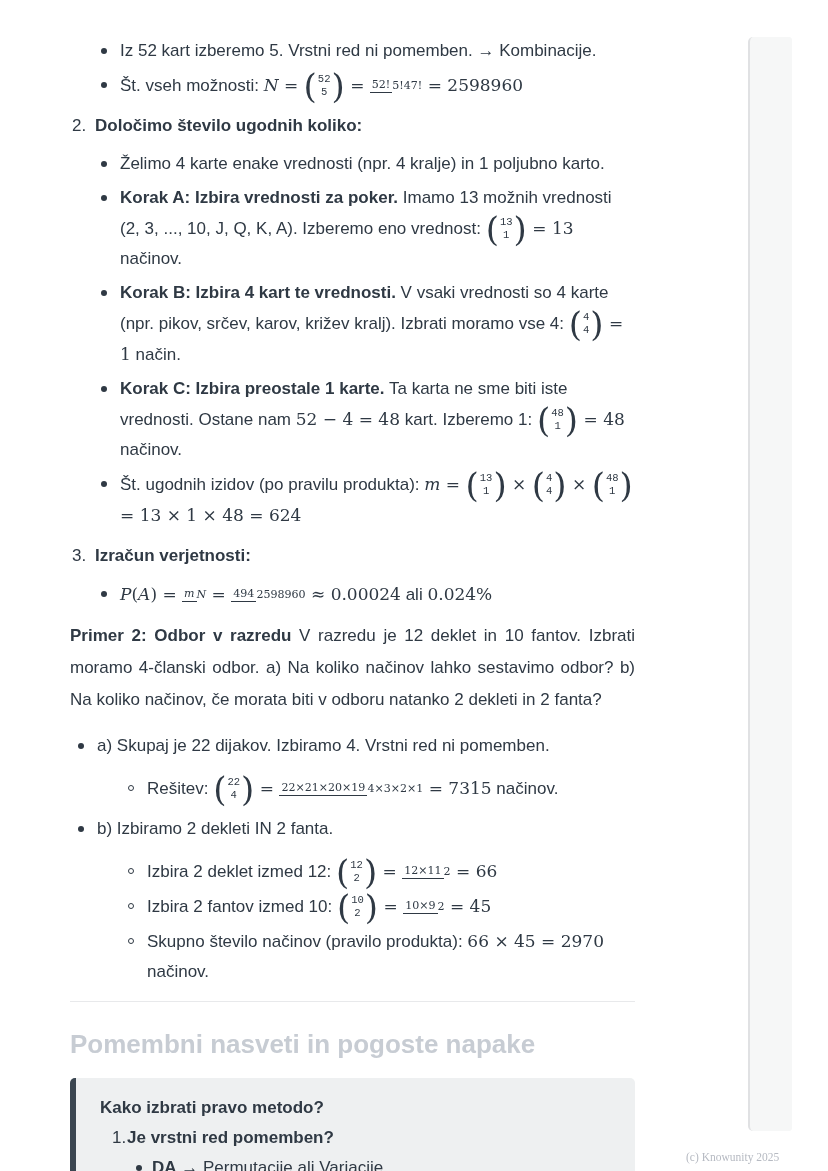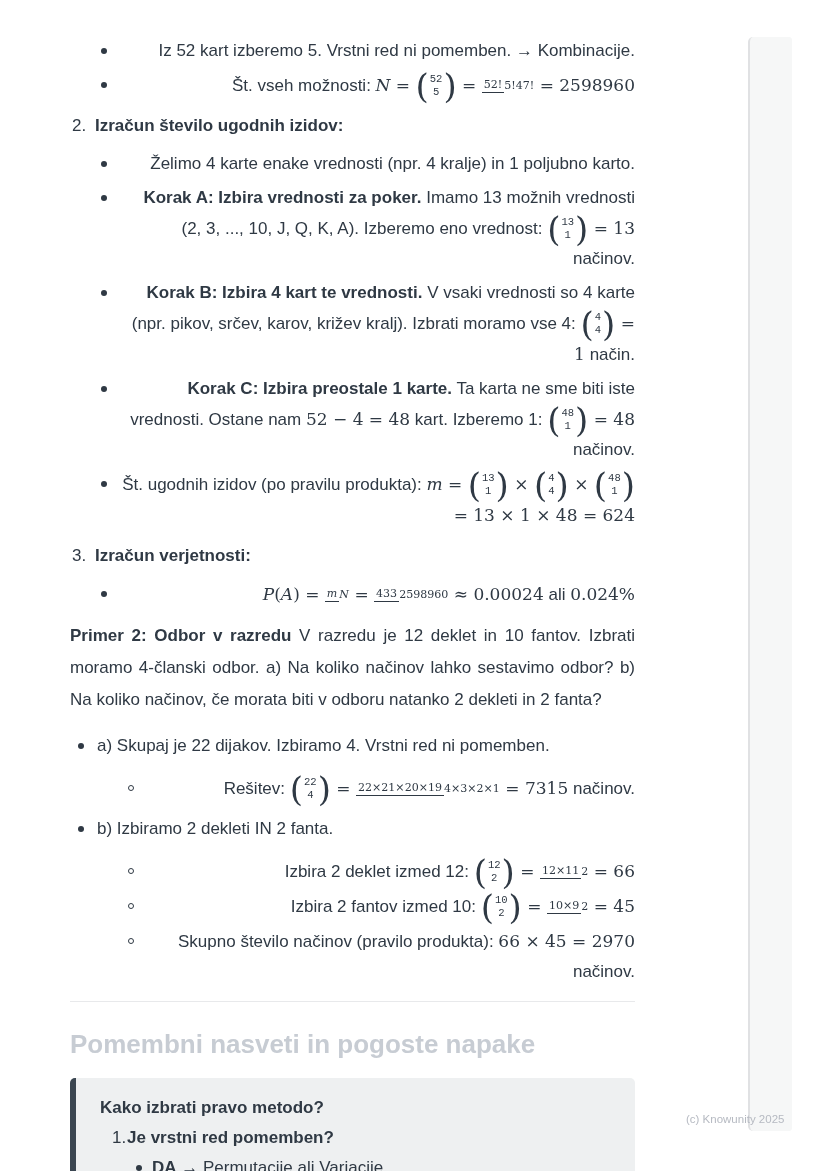--- a/index.html
+++ b/index.html
@@ -20,21 +20,21 @@
   .binom .p{font-size:2em;line-height:26px;font-weight:400;}
   .binom .stack{display:inline-flex;flex-direction:column;align-items:center;font-size:0.62em;line-height:1.15;padding:0 1px;font-family:Liberation Mono, monospace;}
   .frac{display:inline-flex;flex-direction:row;align-items:center;vertical-align:middle;font-size:0.65em;line-height:1.25;position:relative;top:-1px;}
   .frac .top{border-bottom:1px solid currentColor;padding:0 2px;}
   .frac.it{font-style:italic;}
   
   .li{position:relative;margin-bottom:4px;}
   .li .mark{position:absolute;top:12px;width:6px;height:6px;border-radius:50%;background:currentColor;}
   .li .mark.circle{width:4px;height:4px;background:transparent;border:1.5px solid currentColor;}
   .blocks .li.l1{padding-left:27px;}  .blocks .li.l1>.mark{left:8px;}
-  .blocks .li.l2{padding-left:50px;text-align:right;}  .blocks .li.l2>.mark{left:31px;}
+  .blocks .li.l2{padding-left:50px;}  .blocks .li.l2>.mark{left:31px;}
   .list{margin:0 0 10px 0;}
   .sublist{margin-top:12px;}
   .num{position:relative;padding-left:25px;margin-bottom:8px;}
   .num>.n{position:absolute;left:2px;}
   .blocks>.para{margin:2px 0 15px 0;line-height:32px;}
   .para.justify{text-align:justify;}
   .divider{border:none;border-top:1px solid var(--divider);margin:14px 0 0 0;}
   .section-heading{font-size:26px;line-height:36px;font-weight:700;color:var(--heading-muted);margin:24px 0 0 0;}
   
   .callout{margin-top:16px;background:var(--callout-bg);border-left:6px solid var(--callout-border);
@@ -44,21 +44,21 @@
   .callout .num>.n{left:12px;}
   .callout .li{margin-bottom:2px;}
   .callout .li .mark{top:11px;}
   .callout .li.l1{padding-left:52px;} .callout .li.l1>.mark{left:36px;}
   .callout .li.l2{padding-left:78px;}
   .callout .list{margin:0;}
   b,strong{font-weight:700;}
   
   .next-page{position:absolute;left:748px;top:37px;width:42px;height:1094px;background:var(--next-bg);
              border-left:2px solid var(--next-edge);border-radius:5px 3px 3px 5px;}
-  .watermark{position:absolute;left:686px;top:1111px;font-size:11.5px;line-height:16px;color:var(--watermark);z-index:3;}
+  .watermark{position:absolute;left:686px;top:1149px;font-size:11.5px;line-height:16px;color:var(--watermark);z-index:3;font-family:Liberation Serif, serif;}
 </style>
 </head>
 <body>
 
 <div class="page">
   <div class="content">
     <div class="blocks" id="blocks">
         <div class="list">
           <div class="li l2"><span class="mark"></span><span class="txt">Iz 52 kart izberemo 5. Vrstni red ni pomemben. → Kombinacije.</span></div>
           <div class="li l2"><span class="mark"></span><span class="txt">Št. vseh možnosti: <span class="mi">N</span><span class="mm"> = </span><span class="binom">
@@ -66,21 +66,21 @@
                 <span class="stack">
                   <span>52</span>
                   <span>5</span>
                 </span>
                 <span class="p">)</span>
               </span><span class="mm"> = </span><span class="frac">
                 <span class="top">52!</span>
                 <span class="bot">5!47!</span>
               </span><span class="mm"> = 2598960</span></span></div>
         </div>
-        <div class="num"><span class="n">2.</span><span class="txt"><strong>Izračun število ugodnih izidov:</strong></span></div>
+        <div class="num"><span class="n">2.</span><span class="txt"><strong>Določimo število ugodnih koliko:</strong></span></div>
         <div class="list">
           <div class="li l2"><span class="mark"></span><span class="txt">Želimo 4 karte enake vrednosti (npr. 4 kralje) in 1 poljubno karto.</span></div>
           <div class="li l2"><span class="mark"></span><span class="txt"><strong>Korak A: Izbira vrednosti za poker.</strong> Imamo 13 možnih vrednosti (2, 3, ..., 10, J, Q, K, A). Izberemo eno vrednost: <span class="binom">
                 <span class="p">(</span>
                 <span class="stack">
                   <span>13</span>
                   <span>1</span>
                 </span>
                 <span class="p">)</span>
               </span><span class="mm"> = 13</span> načinov.</span></div>
@@ -122,21 +122,21 @@
                 </span>
                 <span class="p">)</span>
               </span><span class="mm"> = 13 × 1 × 48 = 624</span></span></div>
         </div>
         <div class="num"><span class="n">3.</span><span class="txt"><strong>Izračun verjetnosti:</strong></span></div>
         <div class="list">
           <div class="li l2"><span class="mark"></span><span class="txt"><span class="mi">P</span><span class="mm">(</span><span class="mi">A</span><span class="mm">) = </span><span class="frac it">
                 <span class="top">m</span>
                 <span class="bot">N</span>
               </span><span class="mm"> = </span><span class="frac">
-                <span class="top">433</span>
+                <span class="top">494</span>
                 <span class="bot">2598960</span>
               </span><span class="mm"> ≈ 0.00024</span> ali <span class="mm">0.024%</span></span></div>
         </div>
         <div class="para justify"><strong>Primer 2: Odbor v razredu</strong> V razredu je 12 deklet in 10 fantov. Izbrati moramo 4-članski odbor. a) Na koliko načinov lahko sestavimo odbor? b) Na koliko načinov, če morata biti v odboru natanko 2 dekleti in 2 fanta?</div>
         <div class="list">
           <div class="li l1"><span class="mark"></span><span class="txt">a) Skupaj je 22 dijakov. Izbiramo 4. Vrstni red ni pomemben.</span><div class="list sublist">
               <div class="li l2"><span class="mark circle"></span><span class="txt">Rešitev: <span class="binom">
                     <span class="p">(</span>
                     <span class="stack">
                       <span>22</span>

